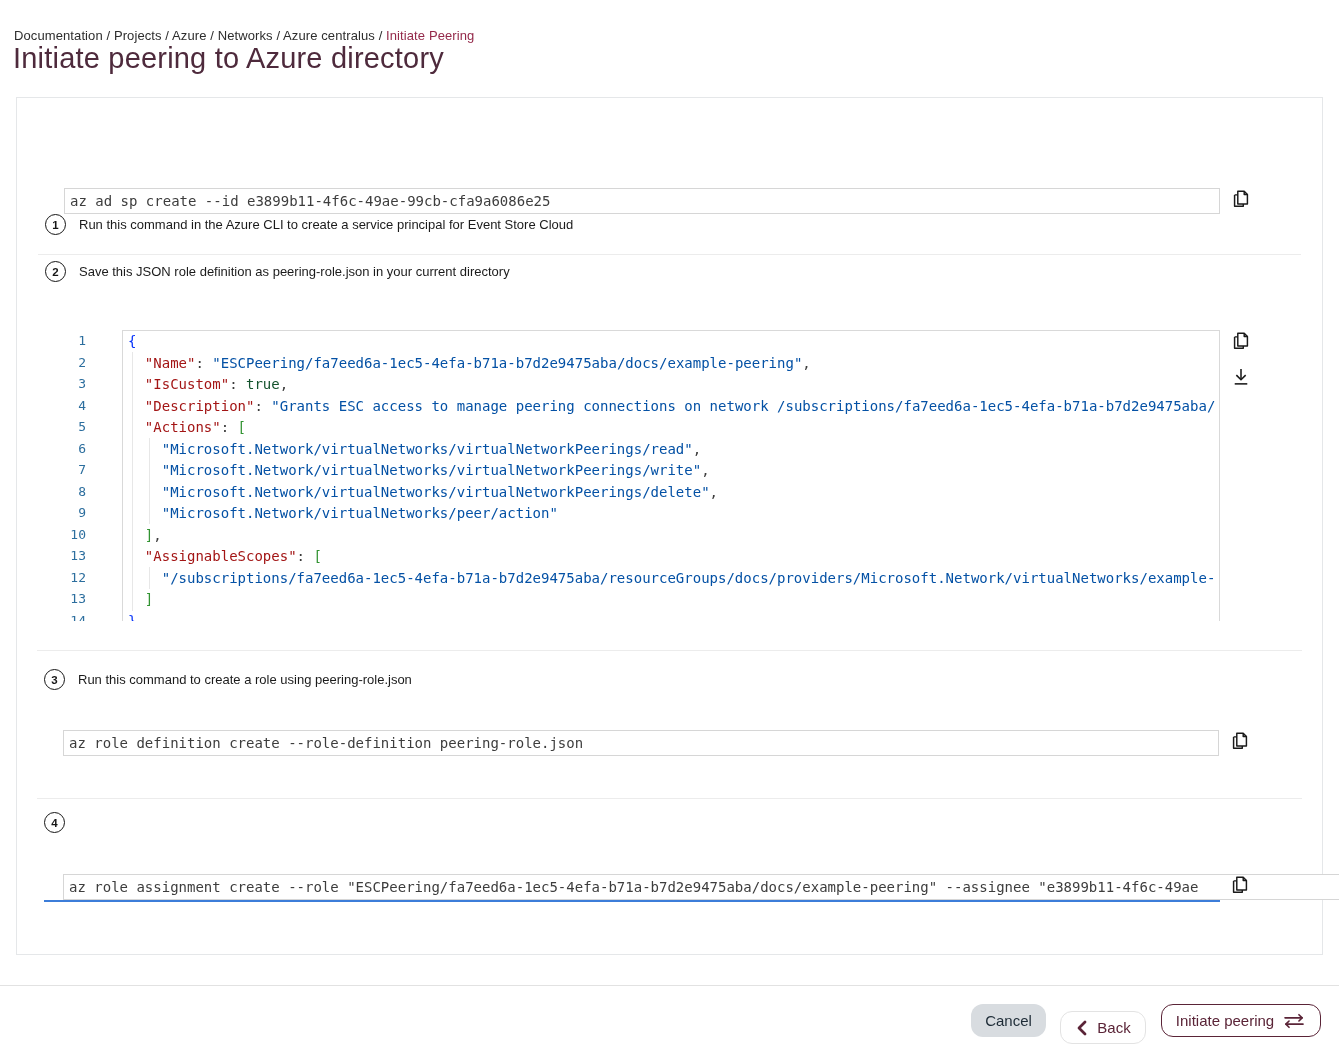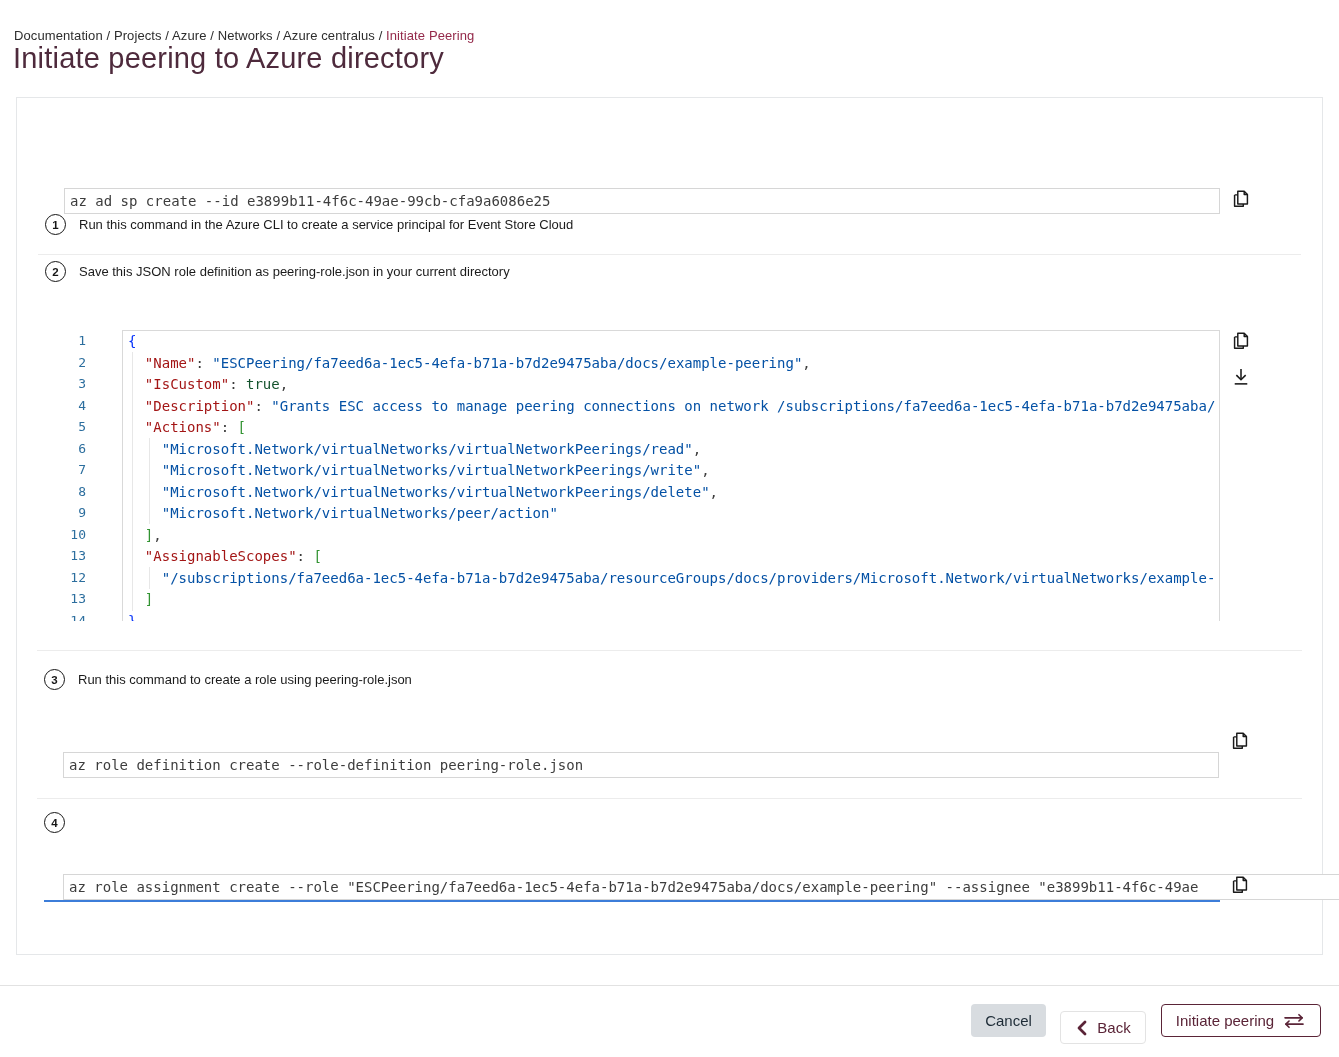--- a/index.html
+++ b/index.html
@@ -54,21 +54,21 @@
   .tk-punc  { color:#3b3b3b; }
   .tk-brace { color:#0431fa; }
   .tk-bracket { color:#319331; }
   .indent-guide { position:absolute; width:1px; background:#e7e7e7; }
 
   .scroll-indicator { position:absolute; height:2px; background:#3c7dd9; }
 
   
   .footer-divider { position:absolute; left:0; top:985px; width:1339px; height:1px; background:#e2e2e2; }
   .btn { position:absolute; top:1004px; height:33px; display:flex; align-items:center; justify-content:center;
-    gap:8px; font-family:"Liberation Sans", sans-serif; font-size:15px; cursor:pointer; border-radius:4px; background:#fff; }
+    gap:8px; font-family:"Liberation Sans", sans-serif; font-size:15px; cursor:pointer; border-radius:12px; background:#fff; }
   .btn-cancel { left:971px; width:75px; background:#d8dce0; border:none; color:#1d2b36; }
   .btn-back { left:1060px; width:86px; border:1px solid #e3e3e3; color:#5a2437; font-weight:500;margin-top:7px; }
   .btn-initiate { left:1161px; width:160px; border:1.5px solid #5a2437; color:#5a2437; font-weight:500; }
 </style>
 </head>
 <body>
 
 <div id="page">
 
   <div class="breadcrumb"><span class="bc-link">Documentation</span><span class="bc-sep"> / </span><span class="bc-link">Projects</span><span class="bc-sep"> / </span><span class="bc-link">Azure</span><span class="bc-sep"> / </span><span class="bc-link">Networks</span><span class="bc-sep"> / </span><span class="bc-link">Azure centralus</span><span class="bc-sep"> / </span><span class="bc-current">Initiate Peering</span></div>
@@ -153,21 +153,21 @@
       </svg>
     </span>
   </button>
 
   <div class="divider" style="top:650px; left:37px; right:37px; position:absolute;"></div>
 
   <div class="step-row" style="left:44px; top:669px;">
     <div class="step-circle">3</div>
     <div class="step-text">Run this command to create a role using peering-role.json</div>
   </div>
-  <div class="cmd-box" style="left:63px; top:752px; width:1156px;">az role definition create --role-definition peering-role.json</div>
+  <div class="cmd-box" style="left:63px; top:730px; width:1156px;">az role definition create --role-definition peering-role.json</div>
   <button class="icon-btn" style="left:1228px; top:730px;">
     <span>
       <svg width="22" height="22" viewBox="0 0 24 24" fill="none" stroke="#1a1a1a" stroke-width="1.6" stroke-linejoin="round">
         <path d="M5 7.5 H8.5 M5 7.5 V20 H14.5 V17.5"></path>
         <path d="M8.5 3.5 H15.5 L19 7 V17.5 H8.5 Z"></path>
         <path d="M15.5 3.5 V7 H19"></path>
       </svg>
     </span>
   </button>
 

